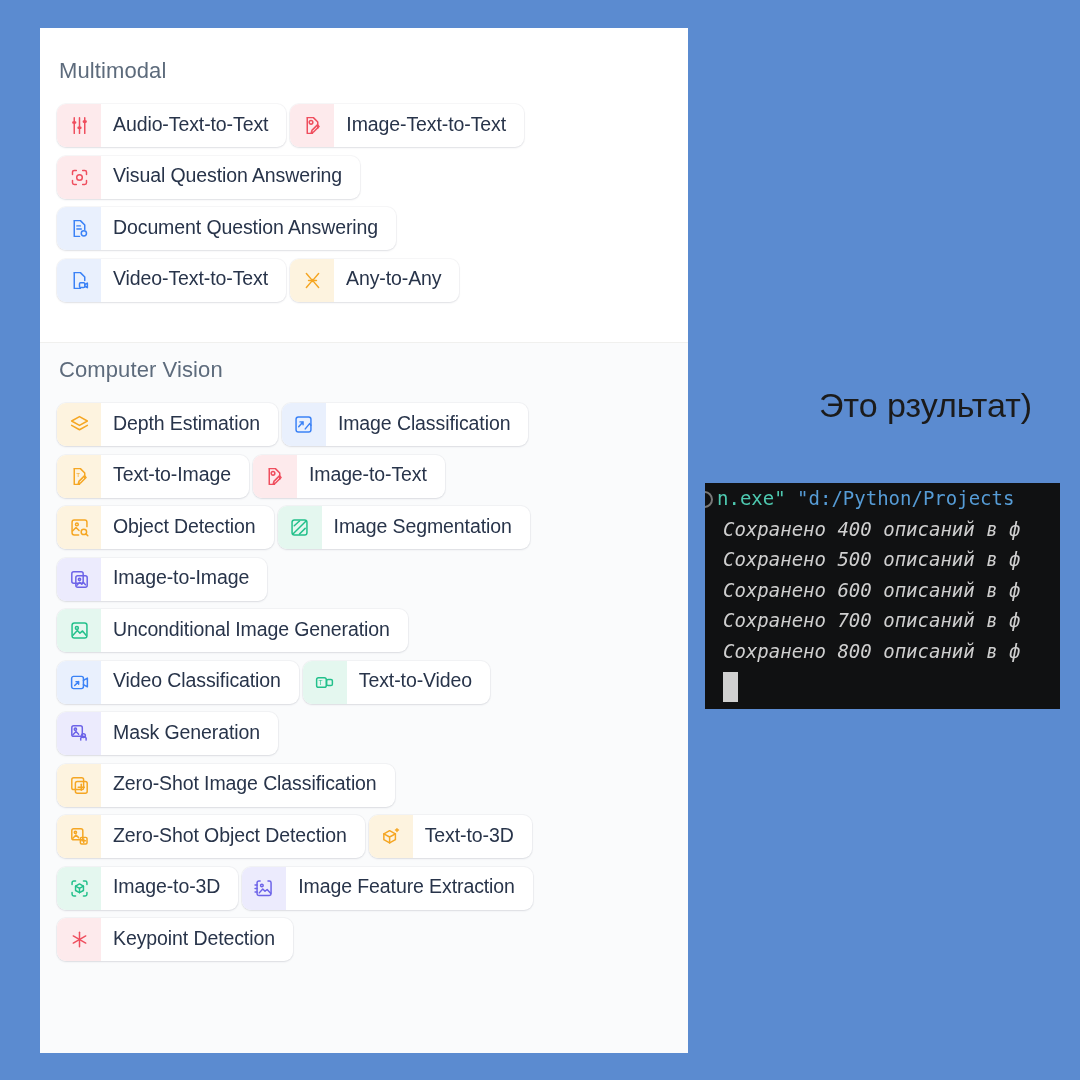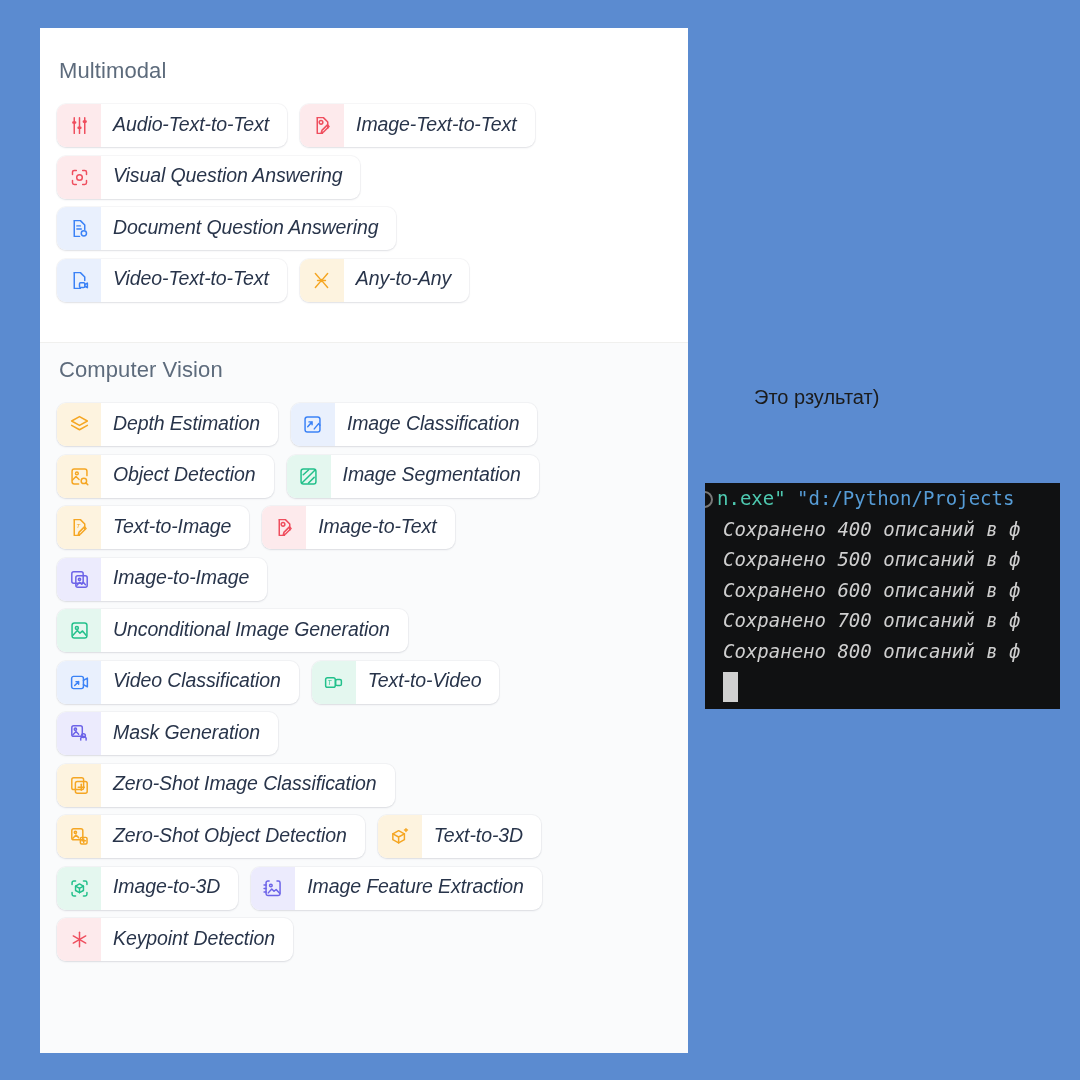--- a/index.html
+++ b/index.html
@@ -53,24 +53,23 @@
   #mm-title { position: absolute; left: 19px; top: 30px; }
   #cv-title { position: absolute; left: 19px; top: 329px; }
 
   .rows { position: absolute; left: 17px; }
   #mm-rows { top: 76px; }
   #cv-rows { top: 375px; }
 
   .row {
     display: flex;
     align-items: flex-start;
-    gap: 13px;
+    gap: 4px;
     margin-bottom: 8.5px;
     height: 43px;
-    font-style: italic;
   }
 
   .chip {
     display: inline-flex;
     align-items: center;
     height: 43px;
     background: #ffffff;
     border-radius: 9px;
     box-shadow: 0 1px 2px rgba(20,30,55,.10), 0 0 0 1px rgba(20,30,55,.035);
     overflow: hidden;
@@ -98,23 +97,23 @@
   
   .t-red    { background: #fdeaec; }
   .t-blue   { background: #e9f0fd; }
   .t-amber  { background: #fdf3df; }
   .t-green  { background: #e4f7ef; }
   .t-indigo { background: #ecebfd; }
 
   
   #caption {
     position: absolute;
-    left: 754px;
+    left: 819px;
     top: 386px;
-    font-size: 20px;
+    font-size: 34px;
     color: #1b1b1b;
     white-space: nowrap;
   }
 
   
   #terminal {
     position: absolute;
     left: 705px;
     top: 483px;
     width: 355px;
@@ -260,63 +259,63 @@
               <path d="M6.5 14.5 11.5 9M11.5 9H8M11.5 9v3.4" stroke="#3b82f6" fill="none" stroke-width="1.7" stroke-linecap="round" stroke-linejoin="round"></path>
             </svg>
           </span>
           <span class="lb">Image Classification</span>
         </div>
       </div>
       <div class="row">
         <div class="chip">
           <span class="ic t-amber">
             <svg width="21" height="21" viewBox="0 0 24 24">
+              <path d="M6 3h7l5 5v6" stroke="#f5a623" fill="none" stroke-width="1.7" stroke-linecap="round" stroke-linejoin="round"></path>
+              <path d="M6 3v18h6" stroke="#f5a623" fill="none" stroke-width="1.7" stroke-linecap="round" stroke-linejoin="round"></path>
+              <text x="8.2" y="12" font-size="7" fill="#f5a623" stroke="none" font-family="sans-serif">T</text>
+              <path d="M19.5 13.2 13.2 19.5l-2.6.7.7-2.6 6.3-6.3z" stroke="#f5a623" fill="none" stroke-width="1.7" stroke-linecap="round" stroke-linejoin="round"></path>
+            </svg>
+          </span>
+          <span class="lb">Text-to-Image</span>
+        </div>
+        <div class="chip">
+          <span class="ic t-red">
+            <svg width="21" height="21" viewBox="0 0 24 24">
+              <path d="M6 3h7l5 5v7" stroke="#ef4e5e" fill="none" stroke-width="1.7" stroke-linecap="round" stroke-linejoin="round"></path>
+              <path d="M6 3v18h6" stroke="#ef4e5e" fill="none" stroke-width="1.7" stroke-linecap="round" stroke-linejoin="round"></path>
+              <circle cx="10.3" cy="8.4" r="2.1" stroke="#ef4e5e" fill="none" stroke-width="1.7" stroke-linecap="round" stroke-linejoin="round"></circle>
+              <path d="M19.5 13.2 13.2 19.5l-2.6.7.7-2.6 6.3-6.3z" stroke="#ef4e5e" fill="none" stroke-width="1.7" stroke-linecap="round" stroke-linejoin="round"></path>
+            </svg>
+          </span>
+          <span class="lb">Image-to-Text</span>
+        </div>
+      </div>
+      <div class="row">
+        <div class="chip">
+          <span class="ic t-amber">
+            <svg width="21" height="21" viewBox="0 0 24 24">
               <path d="M20.5 11V6a2.5 2.5 0 0 0-2.5-2.5H6A2.5 2.5 0 0 0 3.5 6v12A2.5 2.5 0 0 0 6 20.5h5" stroke="#f5a623" fill="none" stroke-width="1.7" stroke-linecap="round" stroke-linejoin="round"></path>
               <path d="M4 16l4-4 3.5 3.5" stroke="#f5a623" fill="none" stroke-width="1.7" stroke-linecap="round" stroke-linejoin="round"></path>
               <circle cx="9" cy="8.5" r="1.6" stroke="#f5a623" fill="none" stroke-width="1.7" stroke-linecap="round" stroke-linejoin="round"></circle>
               <circle cx="17" cy="17" r="3.1" stroke="#f5a623" fill="none" stroke-width="1.7" stroke-linecap="round" stroke-linejoin="round"></circle>
               <line x1="19.3" y1="19.3" x2="21.5" y2="21.5" stroke="#f5a623" fill="none" stroke-width="1.7" stroke-linecap="round" stroke-linejoin="round"></line>
             </svg>
           </span>
           <span class="lb">Object Detection</span>
         </div>
         <div class="chip">
           <span class="ic t-green">
             <svg width="21" height="21" viewBox="0 0 24 24">
               <rect x="3.5" y="3.5" width="17" height="17" rx="2.6" stroke="#22c08b" fill="none" stroke-width="1.7" stroke-linecap="round" stroke-linejoin="round"></rect>
               <line x1="4.5" y1="19.5" x2="19.5" y2="4.5" stroke="#22c08b" fill="none" stroke-width="1.7" stroke-linecap="round" stroke-linejoin="round"></line>
               <line x1="6" y1="10" x2="12" y2="4.5" stroke="#22c08b" fill="none" stroke-width="1.7" stroke-linecap="round" stroke-linejoin="round"></line>
               <line x1="12" y1="19.5" x2="18.5" y2="13" stroke="#22c08b" fill="none" stroke-width="1.7" stroke-linecap="round" stroke-linejoin="round"></line>
             </svg>
           </span>
           <span class="lb">Image Segmentation</span>
-        </div>
-      </div>
-      <div class="row">
-        <div class="chip">
-          <span class="ic t-amber">
-            <svg width="21" height="21" viewBox="0 0 24 24">
-              <path d="M6 3h7l5 5v6" stroke="#f5a623" fill="none" stroke-width="1.7" stroke-linecap="round" stroke-linejoin="round"></path>
-              <path d="M6 3v18h6" stroke="#f5a623" fill="none" stroke-width="1.7" stroke-linecap="round" stroke-linejoin="round"></path>
-              <text x="8.2" y="12" font-size="7" fill="#f5a623" stroke="none" font-family="sans-serif">T</text>
-              <path d="M19.5 13.2 13.2 19.5l-2.6.7.7-2.6 6.3-6.3z" stroke="#f5a623" fill="none" stroke-width="1.7" stroke-linecap="round" stroke-linejoin="round"></path>
-            </svg>
-          </span>
-          <span class="lb">Text-to-Image</span>
-        </div>
-        <div class="chip">
-          <span class="ic t-red">
-            <svg width="21" height="21" viewBox="0 0 24 24">
-              <path d="M6 3h7l5 5v7" stroke="#ef4e5e" fill="none" stroke-width="1.7" stroke-linecap="round" stroke-linejoin="round"></path>
-              <path d="M6 3v18h6" stroke="#ef4e5e" fill="none" stroke-width="1.7" stroke-linecap="round" stroke-linejoin="round"></path>
-              <circle cx="10.3" cy="8.4" r="2.1" stroke="#ef4e5e" fill="none" stroke-width="1.7" stroke-linecap="round" stroke-linejoin="round"></circle>
-              <path d="M19.5 13.2 13.2 19.5l-2.6.7.7-2.6 6.3-6.3z" stroke="#ef4e5e" fill="none" stroke-width="1.7" stroke-linecap="round" stroke-linejoin="round"></path>
-            </svg>
-          </span>
-          <span class="lb">Image-to-Text</span>
         </div>
       </div>
       <div class="row">
         <div class="chip">
           <span class="ic t-indigo">
             <svg width="21" height="21" viewBox="0 0 24 24">
               <rect x="3.2" y="3.2" width="13" height="13" rx="2.2" stroke="#6c63e8" fill="none" stroke-width="1.7" stroke-linecap="round" stroke-linejoin="round"></rect>
               <rect x="7.8" y="7.8" width="13" height="13" rx="2.2" stroke="#6c63e8" fill="none" stroke-width="1.7" stroke-linecap="round" stroke-linejoin="round"></rect>
               <path d="M9 18.5l3.2-3.4 2.4 2.4 2-2 2.2 2.5" stroke="#6c63e8" fill="none" stroke-width="1.7" stroke-linecap="round" stroke-linejoin="round"></path>
               <circle cx="12" cy="11.8" r="1.3" stroke="#6c63e8" fill="none" stroke-width="1.7" stroke-linecap="round" stroke-linejoin="round"></circle>

